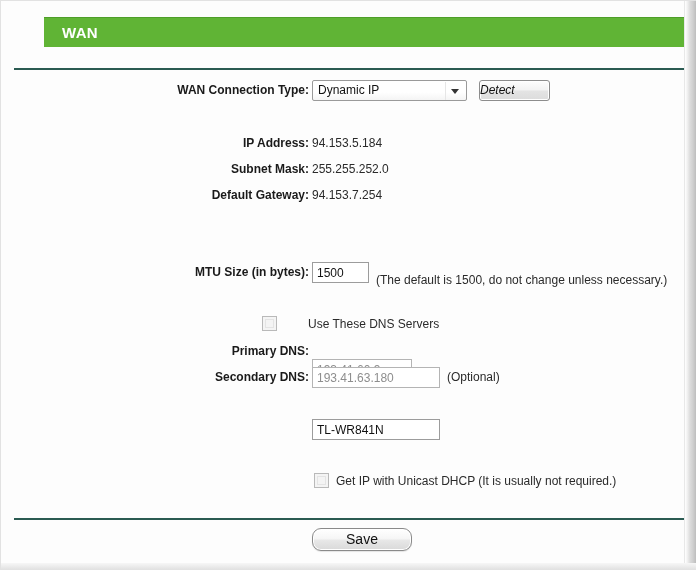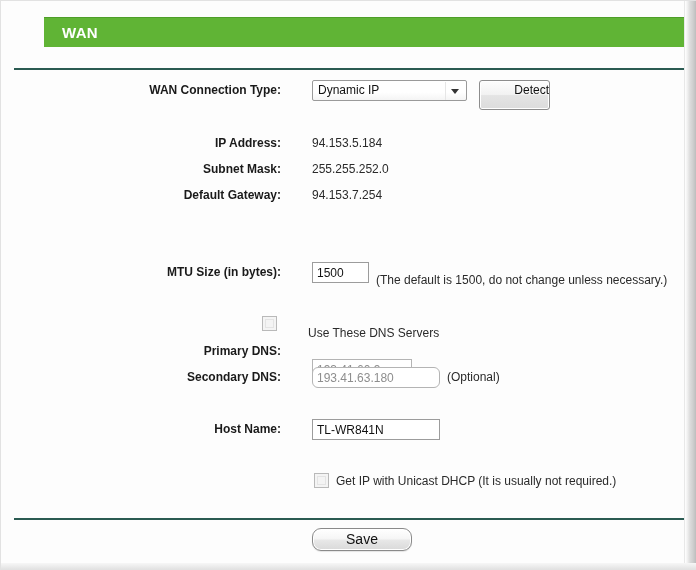--- a/index.html
+++ b/index.html
@@ -100,20 +100,21 @@
   .label {
     position: absolute;
     left: 0;
     width: 280px;
     text-align: right;
     font-weight: bold;
     font-size: 12px;
     color: #1a1a1a;
     line-height: 20px;
     white-space: nowrap;
+    padding-left: 28px;
   }
   .value {
     position: absolute;
     left: 311px;
     font-size: 12px;
     color: #2a2a2a;
     line-height: 20px;
     white-space: nowrap;
   }
   .hint {
@@ -158,30 +159,31 @@
     top: 1px;
     width: 1px;
     height: 19px;
     background: #e6e6e6;
   }
 
   
   .btn {
     position: absolute;
     box-sizing: border-box;
-    height: 30px;
+    height: 21px;
     background: linear-gradient(to bottom, #fdfdfd 0%, #f2f2f2 48%, #e4e4e4 52%, #dcdcdc 100%);
     border: 1px solid #8d8d8d;
     border-radius: 3px;
     font-size: 12px;
     color: #111111;
-    text-align: right;
+    text-align: left;
     line-height: 19px;
     cursor: pointer;
     box-shadow: inset 0 0 0 1px #ffffff;
+    font-style: italic;
   }
   .btn.disabled {
     color: #a8a8a8;
     border-color: #cbcbcb;
     background: linear-gradient(to bottom, #fdfdfd 0%, #f7f7f7 50%, #f0f0f0 100%);
     box-shadow: inset 0 0 0 1px #ffffff;
     cursor: default;
   }
 
   
@@ -290,36 +292,35 @@
     <div class="row" style="top:261px;">
       <span class="label">MTU Size (in bytes):</span>
       <input class="txt" style="left: 311px; top: 0px; width: 57px;" type="text" value="1500">
       <span class="hint" style="left:375px; top:0;margin-top:8px;">(The default is 1500, do not change unless necessary.)</span>
     </div>
 
     <div class="row" style="top:314px;">
       <div class="cbox" style="left:261px; top:1px;">
         <span class="cbox-inner"></span>
       </div>
-      <span class="cbox-label" style="left:307px; top:1px;margin-top:9px;">Use These DNS Servers</span>
+      <span class="cbox-label" style="left:307px; top:1px;">Use These DNS Servers</span>
     </div>
 
     <div class="row" style="top:340px;">
       <span class="label">Primary DNS:</span>
       <input class="txt dim" style="left: 311px; top: 18px; width: 100px;" type="text" value="193.41.60.9">
     </div>
 
     <div class="row" style="top:366px;">
       <span class="label">Secondary DNS:</span>
-      <input class="txt dim" style="left: 311px; top: 0px; width: 128px; border-radius: 6px;" type="text" value="193.41.63.180">
+      <input class="txt dim" style="left: 311px; top: 0px; width: 128px;" type="text" value="193.41.63.180">
       <span class="hint" style="left:446px; top:0;">(Optional)</span>
     </div>
 
     <div class="row" style="top:418px;">
-      <span class="label">Host Name:</span>
       <input class="txt" style="left: 311px; top: 0px; width: 128px;" type="text" value="TL-WR841N">
     </div>
 
     <div class="row" style="top:471px;">
       <div class="cbox" style="left:313px; top:1px;">
         <span class="cbox-inner"></span>
       </div>
       <span class="cbox-label" style="left:335px; top:1px;">Get IP with Unicast DHCP (It is usually not required.)</span>
     </div>
 

